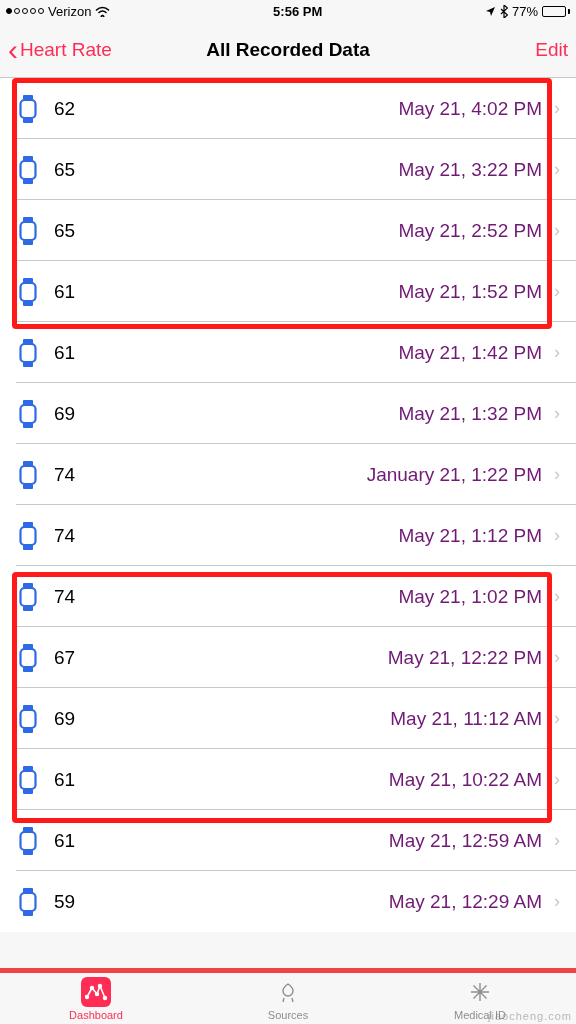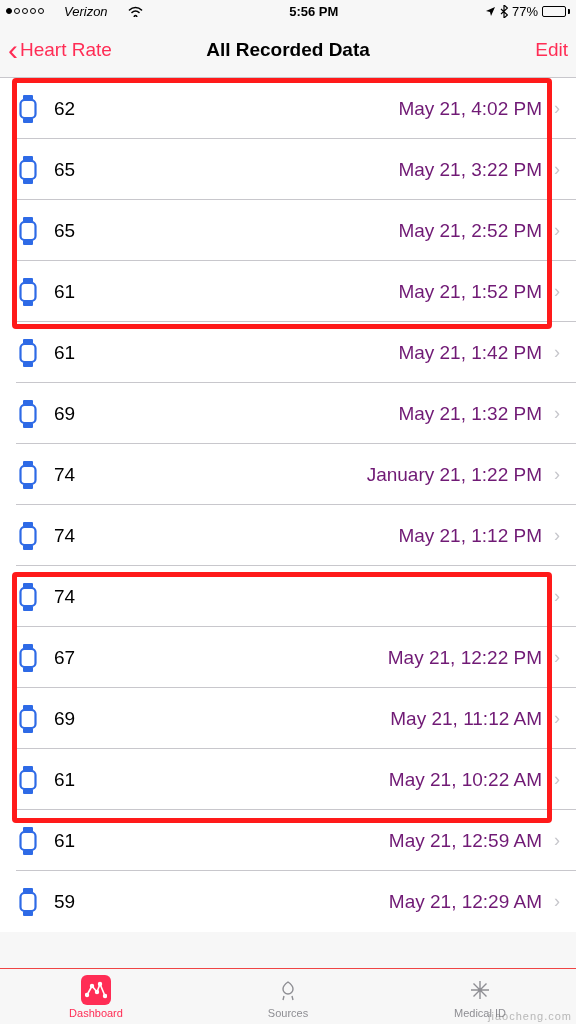--- a/index.html
+++ b/index.html
@@ -1,18 +1,18 @@
 <!DOCTYPE html>
 <html><head>
   <meta charset="utf-8">
   <style>
     * { margin: 0; padding: 0; box-sizing: border-box; -webkit-font-smoothing: antialiased; }
     html, body { width: 576px; height: 1024px; overflow: hidden; font-family: -apple-system, "Helvetica Neue", Helvetica, Arial, sans-serif; background: #f7f7f7; }
     .status-bar { height: 22px; display: flex; align-items: center; justify-content: space-between; padding: 0 6px; font-size: 13px; font-weight: 500; background: #f7f7f7; }
-    .status-left { display: flex; align-items: center; gap: 20px; font-style: italic; }
+    .status-left { display: flex; align-items: center; gap: 4px; }
     .status-right { display: flex; align-items: center; gap: 4px; }
     .dots { display: flex; gap: 2px; align-items: center; }
     .dot { width: 6px; height: 6px; border-radius: 50%; border: 1px solid #000; }
     .dot.fill { background: #000; }
     .battery { display: inline-flex; align-items: center; gap: 2px; }
     .battery-body { width: 24px; height: 11px; border: 1px solid #000; border-radius: 2px; padding: 1px; position: relative; }
     .battery-fill { height: 100%; width: 77%; background: #000; }
     .battery-tip { width: 2px; height: 5px; background: #000; border-radius: 0 1px 1px 0; }
 
     .nav-bar { height: 56px; display: flex; align-items: center; padding: 0 8px; background: #f7f7f7; border-bottom: 1px solid #c8c7cc; position: relative; }
@@ -28,21 +28,21 @@
     .watch-icon { width: 24px; display: flex; justify-content: center; margin-right: 14px; }
     .hr-val { font-size: 19px; color: #000; font-weight: 400; }
     .spacer { flex: 1; }
     .date { font-size: 19px; color: #701a75; margin-right: 12px; }
     .chevron { color: #c7c7cc; font-size: 18px; font-weight: 400; }
 
     .highlight { position: absolute; border: 5px solid #ff1a1a; border-radius: 4px; pointer-events: none; z-index: 5; left: 12px; right: 24px; }
     .hl1 { top: 0px; height: 251px; }
     .hl2 { top: 494px; height: 251px; }
 
-    .tab-bar { position: absolute; bottom: 0; left: 0; right: 0; height: 56px; background: #f7f7f7; border-top: 1px solid #ef4444; display: flex; }
+    .tab-bar { position: absolute; bottom: 0; left: 0; right: 0; height: 56px; background: #f7f7f7; border-top: 5px solid #ef4444; display: flex; }
     .tab { flex: 1; display: flex; flex-direction: column; align-items: center; justify-content: center; color: #8e8e93; font-size: 11px; cursor: pointer; gap: 2px; }
     .tab.active { color: #fff; }
     .tab.active .tab-icon-wrap { background: #ff2d55; color: #fff; }
     .tab-icon-wrap { width: 30px; height: 30px; display: flex; align-items: center; justify-content: center; border-radius: 6px; color: #8e8e93; }
     .tab.active { color: #ff2d55; }
     .tab.active .tab-icon-wrap { background: #ff2d55; }
     .tab.active svg { stroke: #fff; }
     .watermark { position: absolute; bottom: 2px; right: 4px; font-size: 11px; color: rgba(120,120,120,0.5); pointer-events: none; letter-spacing: 1px; }
     .content { position: relative; height: calc(1024px - 22px - 56px - 56px); overflow: hidden; }
     .list-wrap { position: relative; }
@@ -210,20 +210,21 @@
         <div class="row">
           <span class="watch-icon">
             <svg width="18" height="28" viewBox="0 0 18 28">
               <rect x="4" y="0" width="10" height="5" rx="1" fill="#2e6ae6"></rect>
               <rect x="4" y="23" width="10" height="5" rx="1" fill="#2e6ae6"></rect>
               <rect x="1.5" y="5" width="15" height="18" rx="4" fill="none" stroke="#2e6ae6" stroke-width="2.2"></rect>
             </svg>
           </span>
           <span class="hr-val">74</span>
           <span class="spacer"></span>
+          <span class="date">May 21, 1:02 PM</span>
           <span class="chevron">›</span>
         </div>
         <div class="row">
           <span class="watch-icon">
             <svg width="18" height="28" viewBox="0 0 18 28">
               <rect x="4" y="0" width="10" height="5" rx="1" fill="#2e6ae6"></rect>
               <rect x="4" y="23" width="10" height="5" rx="1" fill="#2e6ae6"></rect>
               <rect x="1.5" y="5" width="15" height="18" rx="4" fill="none" stroke="#2e6ae6" stroke-width="2.2"></rect>
             </svg>
           </span>

